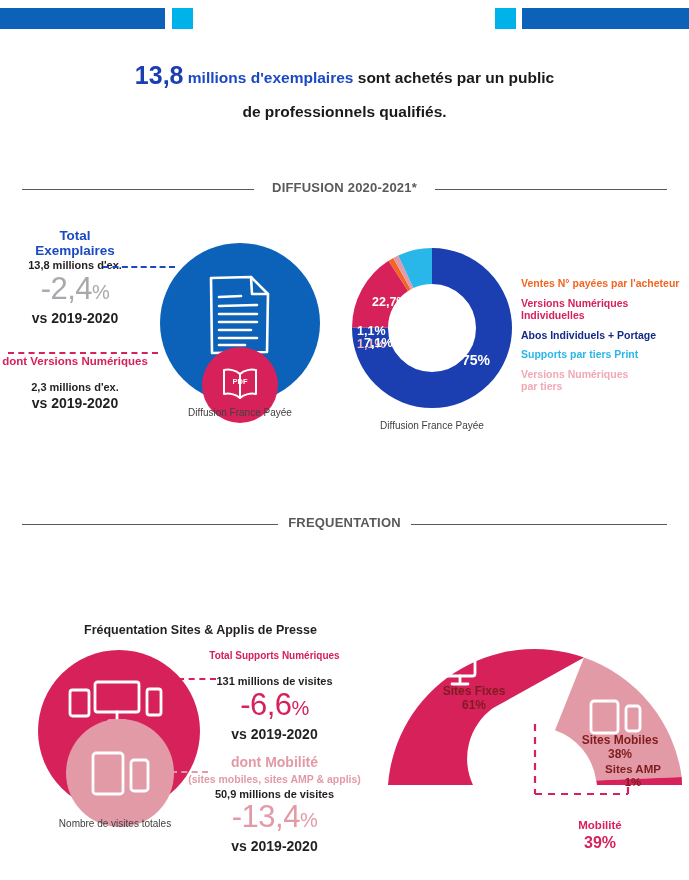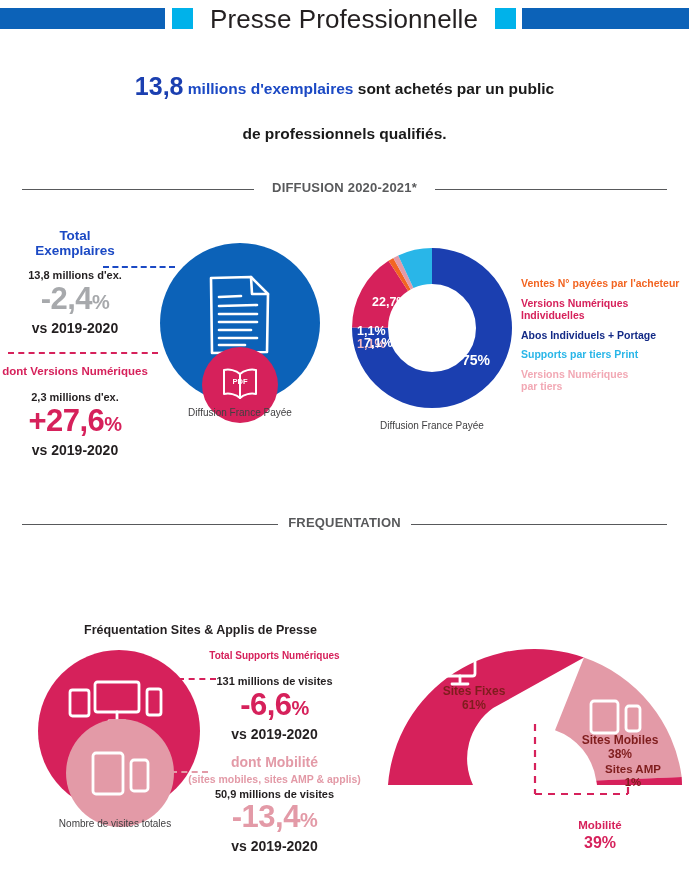--- a/index.html
+++ b/index.html
@@ -19,41 +19,41 @@
   .hsq.l{left:172px;}
   .hsq.r{left:495px;}
   #header-title{
     position:absolute;left:199px;top:2px;width:290px;height:34px;
     line-height:34px;text-align:center;
     font-size:26px;color:#231f20;letter-spacing:.1px;
   }
 
   
   #intro{position:absolute;left:60px;top:58px;width:569px;text-align:center;}
-  .intro-line{font-size:15.5px;line-height:34px;color:#1a1a1a;font-weight:600;margin-top:11px;}
+  .intro-line{font-size:15.5px;line-height:34px;color:#1a1a1a;font-weight:600;}
   .intro-big{font-size:25px;font-weight:bold;color:#1b3fb0;vertical-align:-1px;}
   .intro-blue{color:#1b49c4;font-weight:600;}
 
   
   .section-head{position:absolute;left:22px;width:645px;height:18px;}
   .section-head .rule{
     position:absolute;top:9px;height:1px;background:#58595b;
   }
   .section-head .rule.l{left:0;}
   .section-head .rule.r{right:0;}
   .section-head .stitle{
     position:absolute;top:0;left:0;right:0;text-align:center;
     font-size:13px;font-weight:bold;color:#58595b;letter-spacing:.2px;
   }
 
   
   #diff-left{position:absolute;left:0;top:228px;width:150px;text-align:center;}
   .kpi-title{font-size:13.5px;font-weight:bold;line-height:15px;}
   .kpi-sub{font-size:11px;font-weight:bold;color:#231f20;margin-top:7px;}
-  .kpi-big{font-size:31px;font-weight:bold;line-height:32px;letter-spacing:-.5px;}
+  .kpi-big{font-size:31px;font-weight:normal;line-height:32px;letter-spacing:-.5px;}
   .kpi-big .pc{font-size:20px;}
   .kpi-vs{font-size:14px;font-weight:bold;color:#231f20;line-height:16px;}
   .c-blue{color:#1b49c4;}
   .c-grey{color:#a7a9ac;}
   .c-crim{color:#d6215b;}
 
   
   .dash-h{position:absolute;border-top:2px dashed #1b49c4;height:0;}
   .dash-h.crim{border-top-color:#d6215b;}
 
@@ -105,21 +105,20 @@
   #mob-label .m2{font-size:16px;font-weight:bold;color:#d6215b;line-height:19px;}
 
   svg{display:block;overflow:visible;}
 </style>
 </head>
 <body>
 
 <div id="header">
   <div class="hbar left"></div>
   <div class="hsq l"></div>
-  <div id="header-title">Presse Professionnelle</div>
   <div class="hsq r"></div>
   <div class="hbar right"></div>
 </div>
 
 <div id="intro">
   <div class="intro-line">
     <span class="intro-big">13,8</span>
     <span class="intro-blue">millions d'exemplaires</span>
     <span>sont achetés par un public</span>
   </div>
@@ -129,33 +128,30 @@
 <div class="section-head" style="top:180px;">
   <div class="rule l" style="width:232px;"></div>
   <div class="stitle">DIFFUSION 2020-2021*</div>
   <div class="rule r" style="width:232px;"></div>
 </div>
 
 <div id="diff-left">
   <div>
     <div class="kpi-title c-blue">Total</div>
     <div class="kpi-title c-blue">Exemplaires</div>
-    <div class="kpi-sub" style="margin-top:11px;">13,8 millions d'ex.</div>
+    <div class="kpi-sub" style="margin-top:1px;">13,8 millions d'ex.</div>
     <div class="kpi-big c-grey" style="margin-top:2px;">
       <span>-2,4</span><span class="pc">%</span>
     </div>
     <div class="kpi-vs" style="margin-top:2px;">vs 2019-2020</div>
   </div>
 
   <div style="margin-top:28px;">
     <div class="kpi-title c-crim" style="font-size:11.5px;">dont Versions Numériques</div>
     <div class="kpi-sub" style="margin-top:12px;">2,3 millions d'ex.</div>
-    <div class="kpi-big c-crim" style="margin-top:2px;">
-      <span>+27,6</span><span class="pc">%</span>
-    </div>
     <div class="kpi-vs" style="margin-top:2px;">vs 2019-2020</div>
   </div>
 </div>
 
 <div class="dash-h" style="left:103px;top:266px;width:72px;"></div>
 <div class="dash-h crim" style="left:8px;top:352px;width:150px;"></div>
 
 <div id="diff-illus">
   <div class="big-circle"></div>
   <svg class="abs" style="left:62px;top:30px;" width="66" height="84" viewBox="0 0 66 84">

